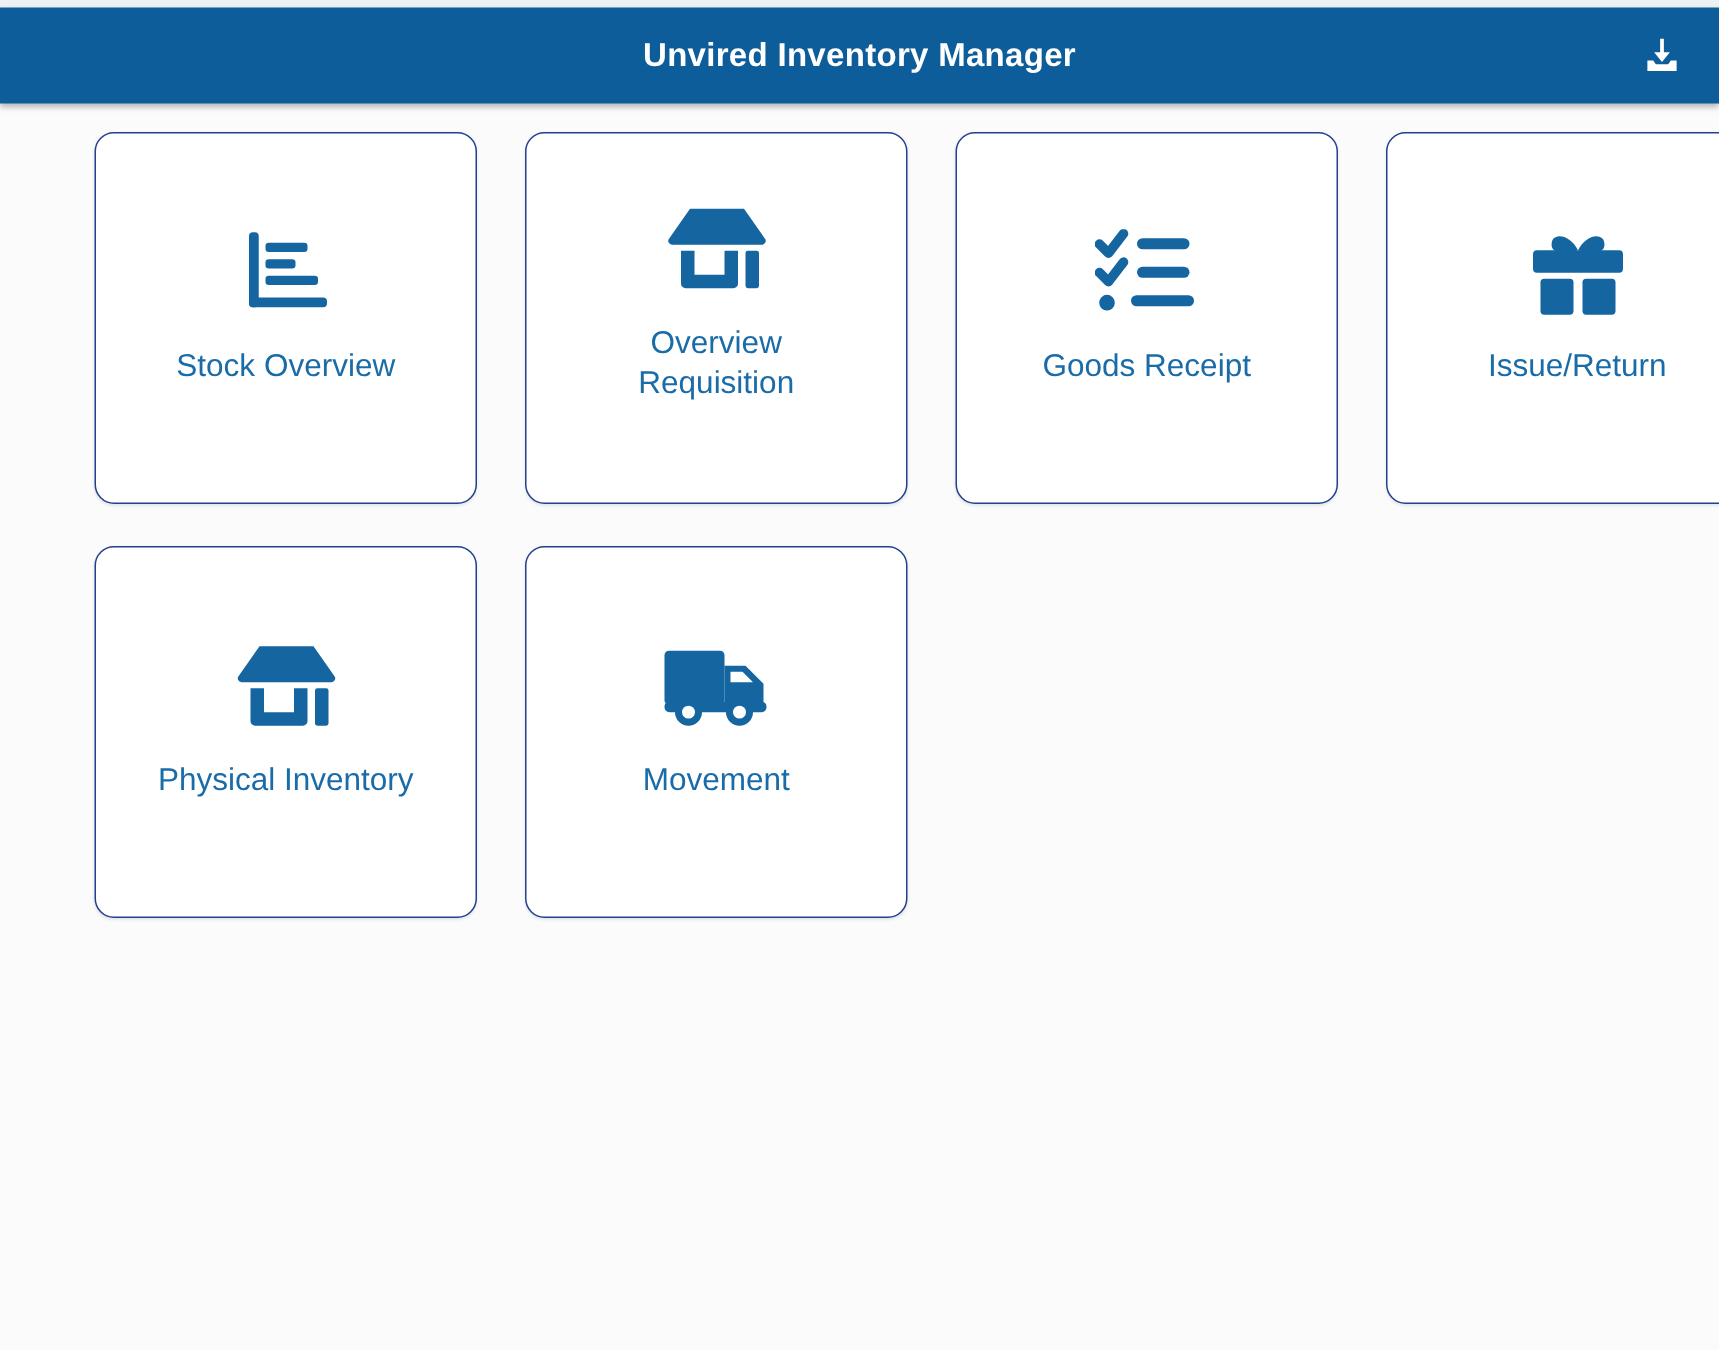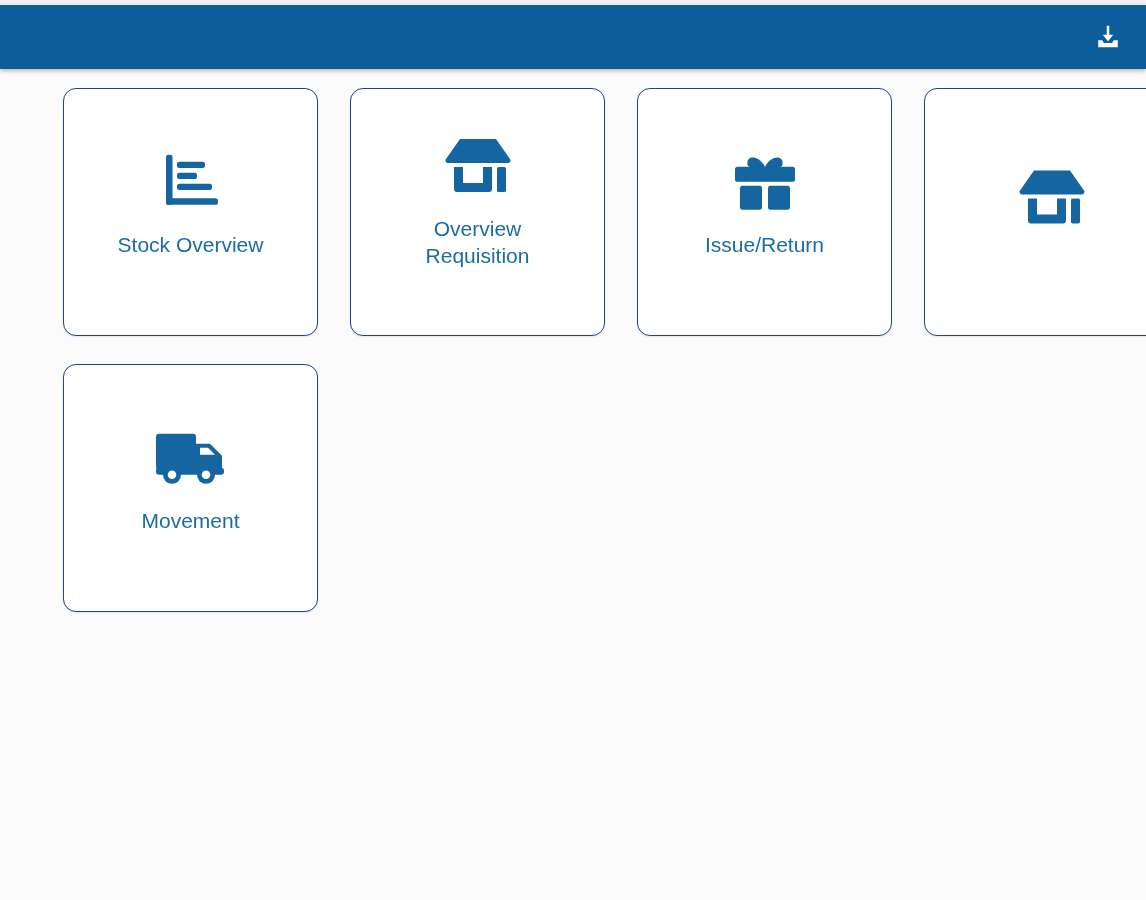--- a/index.html
+++ b/index.html
@@ -115,20 +115,21 @@
     max-width: 230px;
     white-space: pre-line;
   }
 </style>
 </head>
 <body>
 
 <div class="top-strip"></div>
 
 <div class="appbar">
+  <div class="appbar-title">Unvired Inventory Manager</div>
   <div class="appbar-action">
     <svg width="30" height="30" viewBox="0 0 24 24" aria-hidden="true">
       <path d="M11 3 h2 v7.2 h3.2 L12 15.4 L7.8 10.2 H11 Z" fill="#ffffff"></path>
       <path d="M4.2 14.6 h3.1 l1.4 2.1 h6.6 l1.4 -2.1 h3.1 v5.6 h-15.6 Z" fill="#ffffff"></path>
     </svg>
   </div>
 </div>
 
 <div class="grid">
 
@@ -155,20 +156,35 @@
           <path d="M18 4 h36 l14 20 a2.5 2.5 0 0 1 -2 4 H6 a2.5 2.5 0 0 1 -2 -4 Z" fill="#1565a0"></path>
           <path d="M12 32 h9 v16 h20 v-16 h9 v22 a3 3 0 0 1 -3 3 H15 a3 3 0 0 1 -3 -3 Z" fill="#1565a0"></path>
           <rect x="55" y="32" width="9" height="25" rx="1.6" fill="#1565a0"></rect>
         </svg>
       </div>
       <div class="tile-label">Overview
 Requisition</div>
     </div>
   </div>
 
+  <div class="tile">
+    <div class="tile-inner">
+      <div class="tile-icon">
+        <svg width="70" height="58" viewBox="0 0 70 58">
+          <path d="M3 10 L9 16 L19 3" stroke="#1565a0" stroke-width="6.4" fill="none" stroke-linecap="round" stroke-linejoin="round"></path>
+          <path d="M3 29 L9 35 L19 22" stroke="#1565a0" stroke-width="6.4" fill="none" stroke-linecap="round" stroke-linejoin="round"></path>
+          <circle cx="8" cy="49" r="5.2" fill="#1565a0"></circle>
+          <rect x="28" y="6" width="35" height="7.4" rx="3.7" fill="#1565a0"></rect>
+          <rect x="28" y="25" width="35" height="7.4" rx="3.7" fill="#1565a0"></rect>
+          <rect x="24" y="44" width="42" height="7.4" rx="3.7" fill="#1565a0"></rect>
+        </svg>
+      </div>
+      <div class="tile-label">Goods Receipt</div>
+    </div>
+  </div>
 
   <div class="tile">
     <div class="tile-inner">
       <div class="tile-icon">
         <svg width="66" height="62" viewBox="0 0 66 62">
           <path d="M33 16 C27 4 14 4 15.5 13.5 C16.5 19 26 17.5 33 16 Z" fill="#1565a0"></path>
           <path d="M33 16 C39 4 52 4 50.5 13.5 C49.5 19 40 17.5 33 16 Z" fill="#1565a0"></path>
           <rect x="3" y="16" width="60" height="15" rx="2.6" fill="#1565a0"></rect>
           <rect x="8" y="35" width="22" height="24" rx="2.4" fill="#1565a0"></rect>
           <rect x="36" y="35" width="22" height="24" rx="2.4" fill="#1565a0"></rect>
@@ -180,20 +196,21 @@
 
   <div class="tile">
     <div class="tile-inner">
       <div class="tile-icon">
         <svg width="72" height="62" viewBox="0 0 72 62">
           <path d="M18 4 h36 l14 20 a2.5 2.5 0 0 1 -2 4 H6 a2.5 2.5 0 0 1 -2 -4 Z" fill="#1565a0"></path>
           <path d="M12 32 h9 v16 h20 v-16 h9 v22 a3 3 0 0 1 -3 3 H15 a3 3 0 0 1 -3 -3 Z" fill="#1565a0"></path>
           <rect x="55" y="32" width="9" height="25" rx="1.6" fill="#1565a0"></rect>
         </svg>
       </div>
+      <div class="tile-label">Physical Inventory</div>
     </div>
   </div>
 
   <div class="tile">
     <div class="tile-inner">
       <div class="tile-icon">
         <svg width="74" height="60" viewBox="0 0 74 60">
           <rect x="2" y="6" width="40" height="36" rx="3" fill="#1565a0"></rect>
           <path d="M42 16 h14 l12 12 v14 H42 Z" fill="#1565a0"></path>
           <path d="M46 20 h8 l7 7 h-15 Z" fill="#ffffff"></path>

